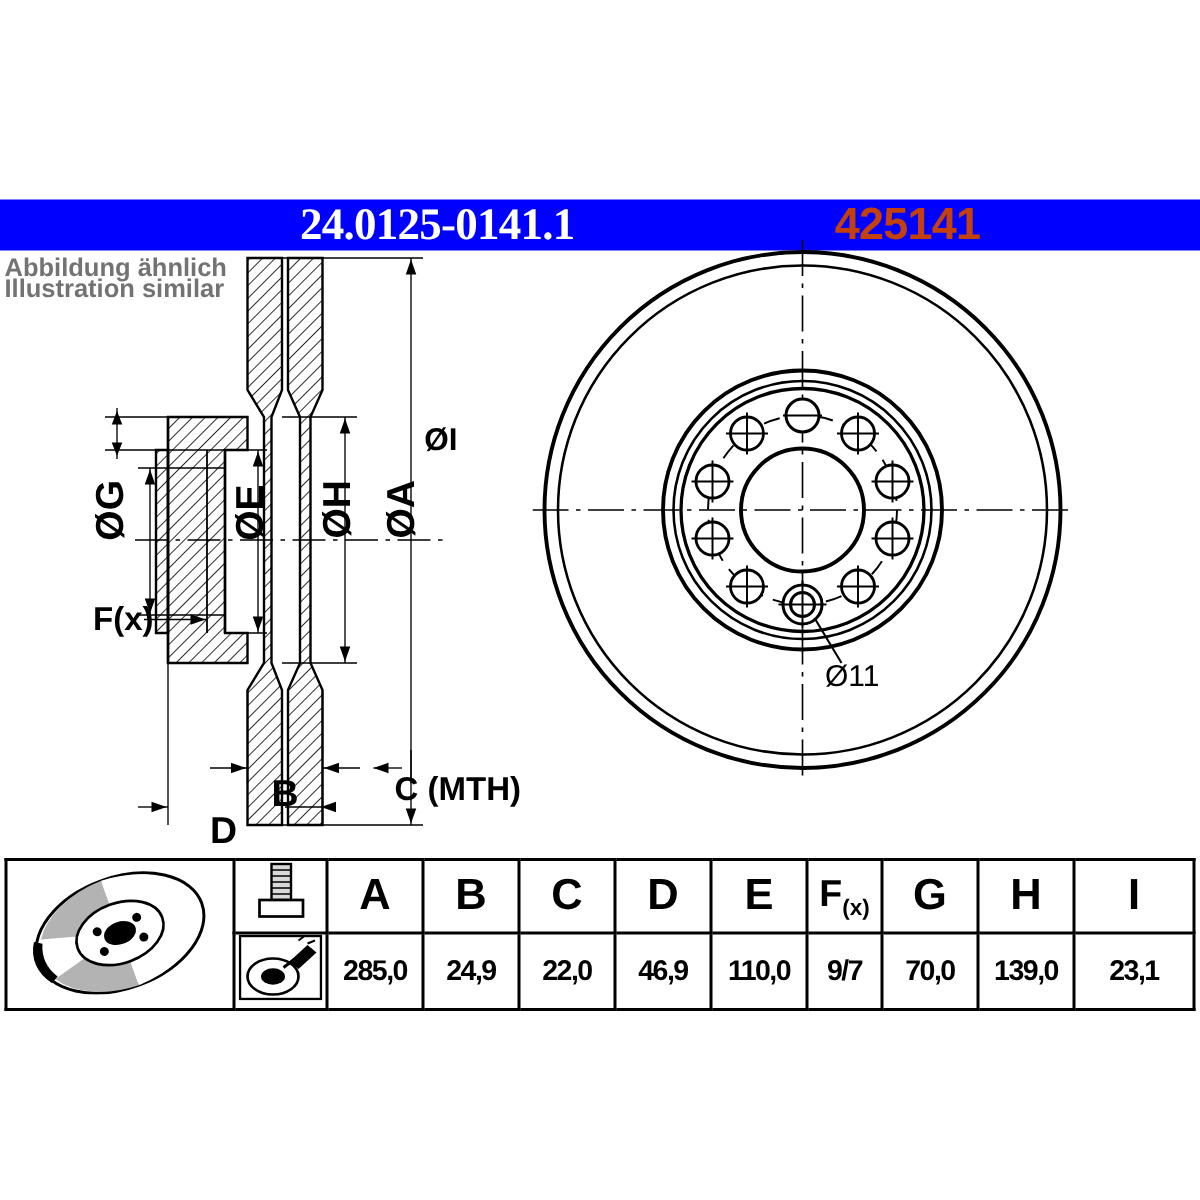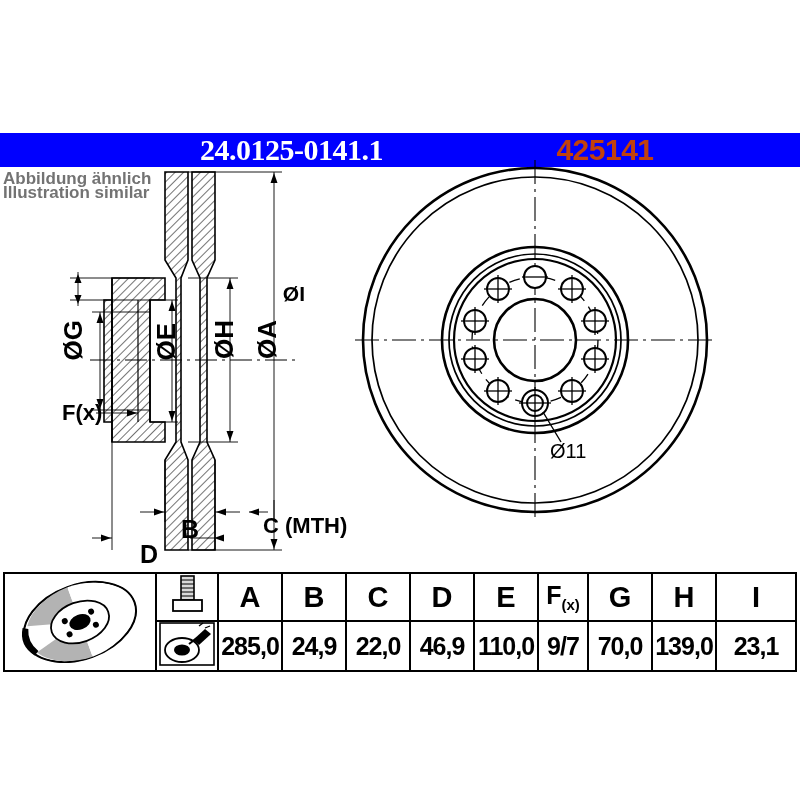--- a/index.html
+++ b/index.html
@@ -21,21 +21,21 @@
   #draw-face{position:absolute;left:355px;top:160px;width:360px;height:360px;}
 
   .vlabel{position:absolute;font-weight:bold;color:#000;
       transform-origin:50% 50%;writing-mode:vertical-rl;text-orientation:mixed;}
 
   
   #spec-table{position:absolute;left:3px;top:572px;width:794px;height:91px;
       border-collapse:collapse;table-layout:fixed;}
   #spec-table td{border:2px solid #000;text-align:center;vertical-align:middle;padding:0;}
   #spec-table td.hdr{font-size:29px;font-weight:bold;height:44px;}
-  #spec-table td.val{font-size:25px;font-weight:bold;height:45px;letter-spacing:-1px;}
+  #spec-table td.val{font-size:19px;font-weight:bold;height:45px;letter-spacing:-1px;}
   #spec-table td.icon-cell{padding:0;}
   .fx-hdr{font-size:25px;font-weight:bold;}
   .fx-hdr sub{font-size:15px;}
 </style>
 </head>
 <body>
 
 <div id="banner"></div>
 <div id="banner-partno">24.0125-0141.1</div>
 <div id="banner-refno">425141</div>

